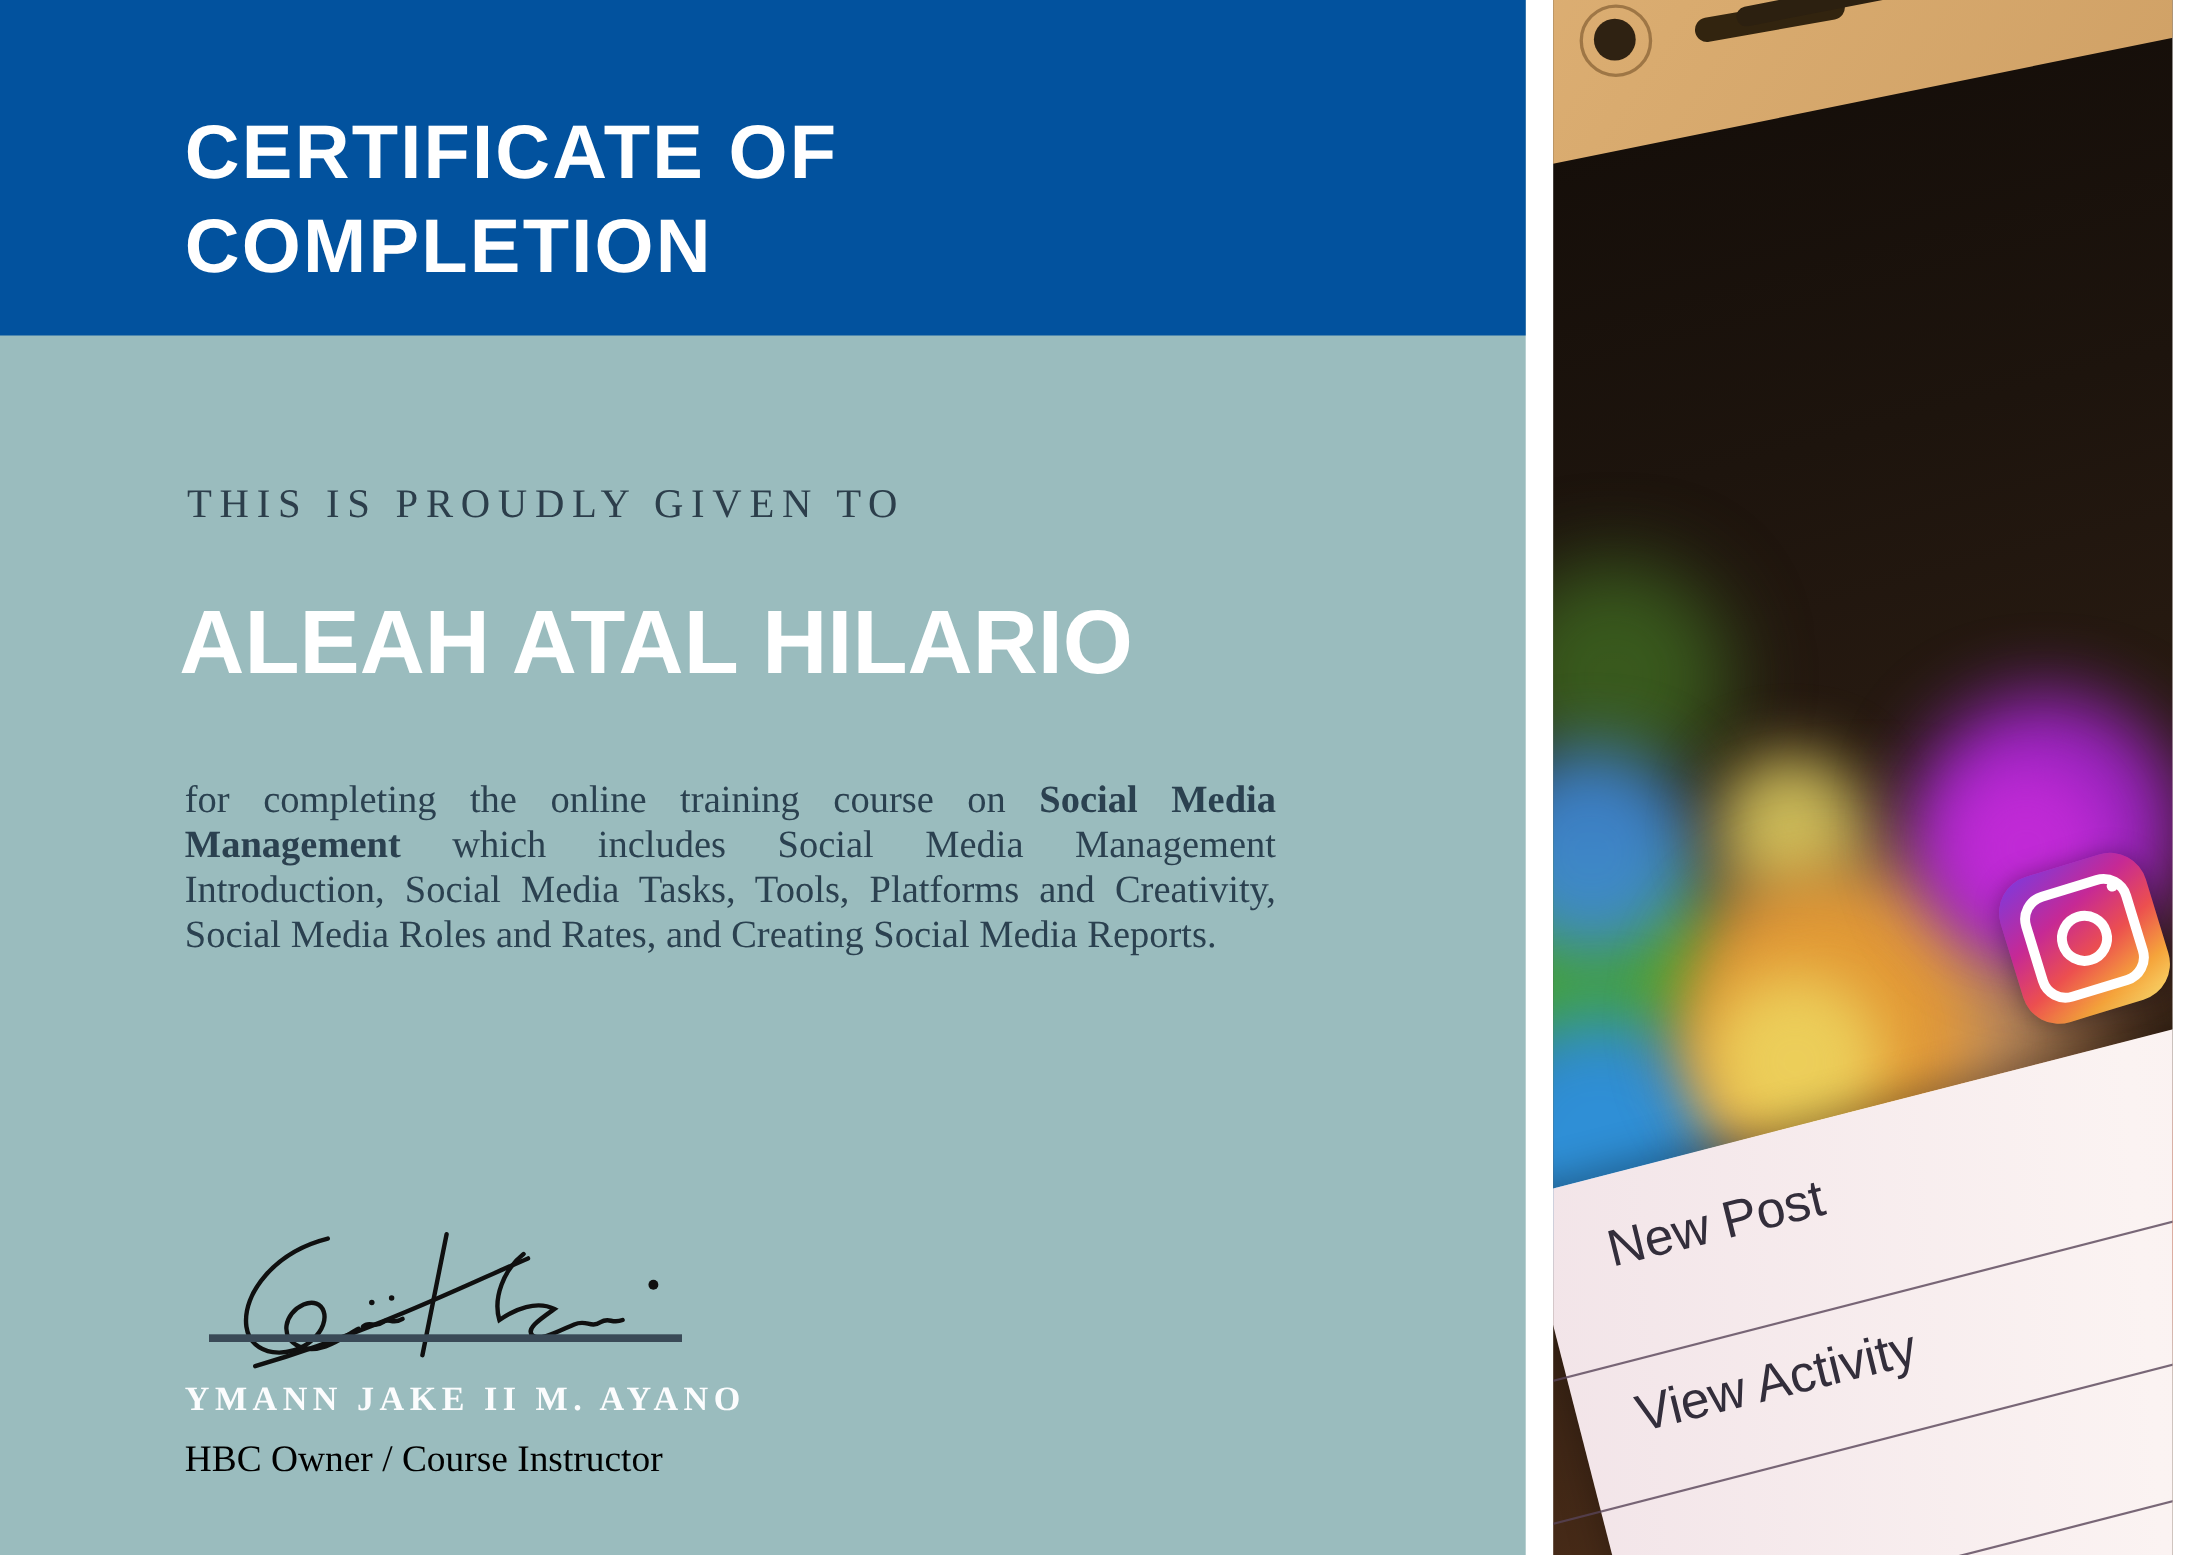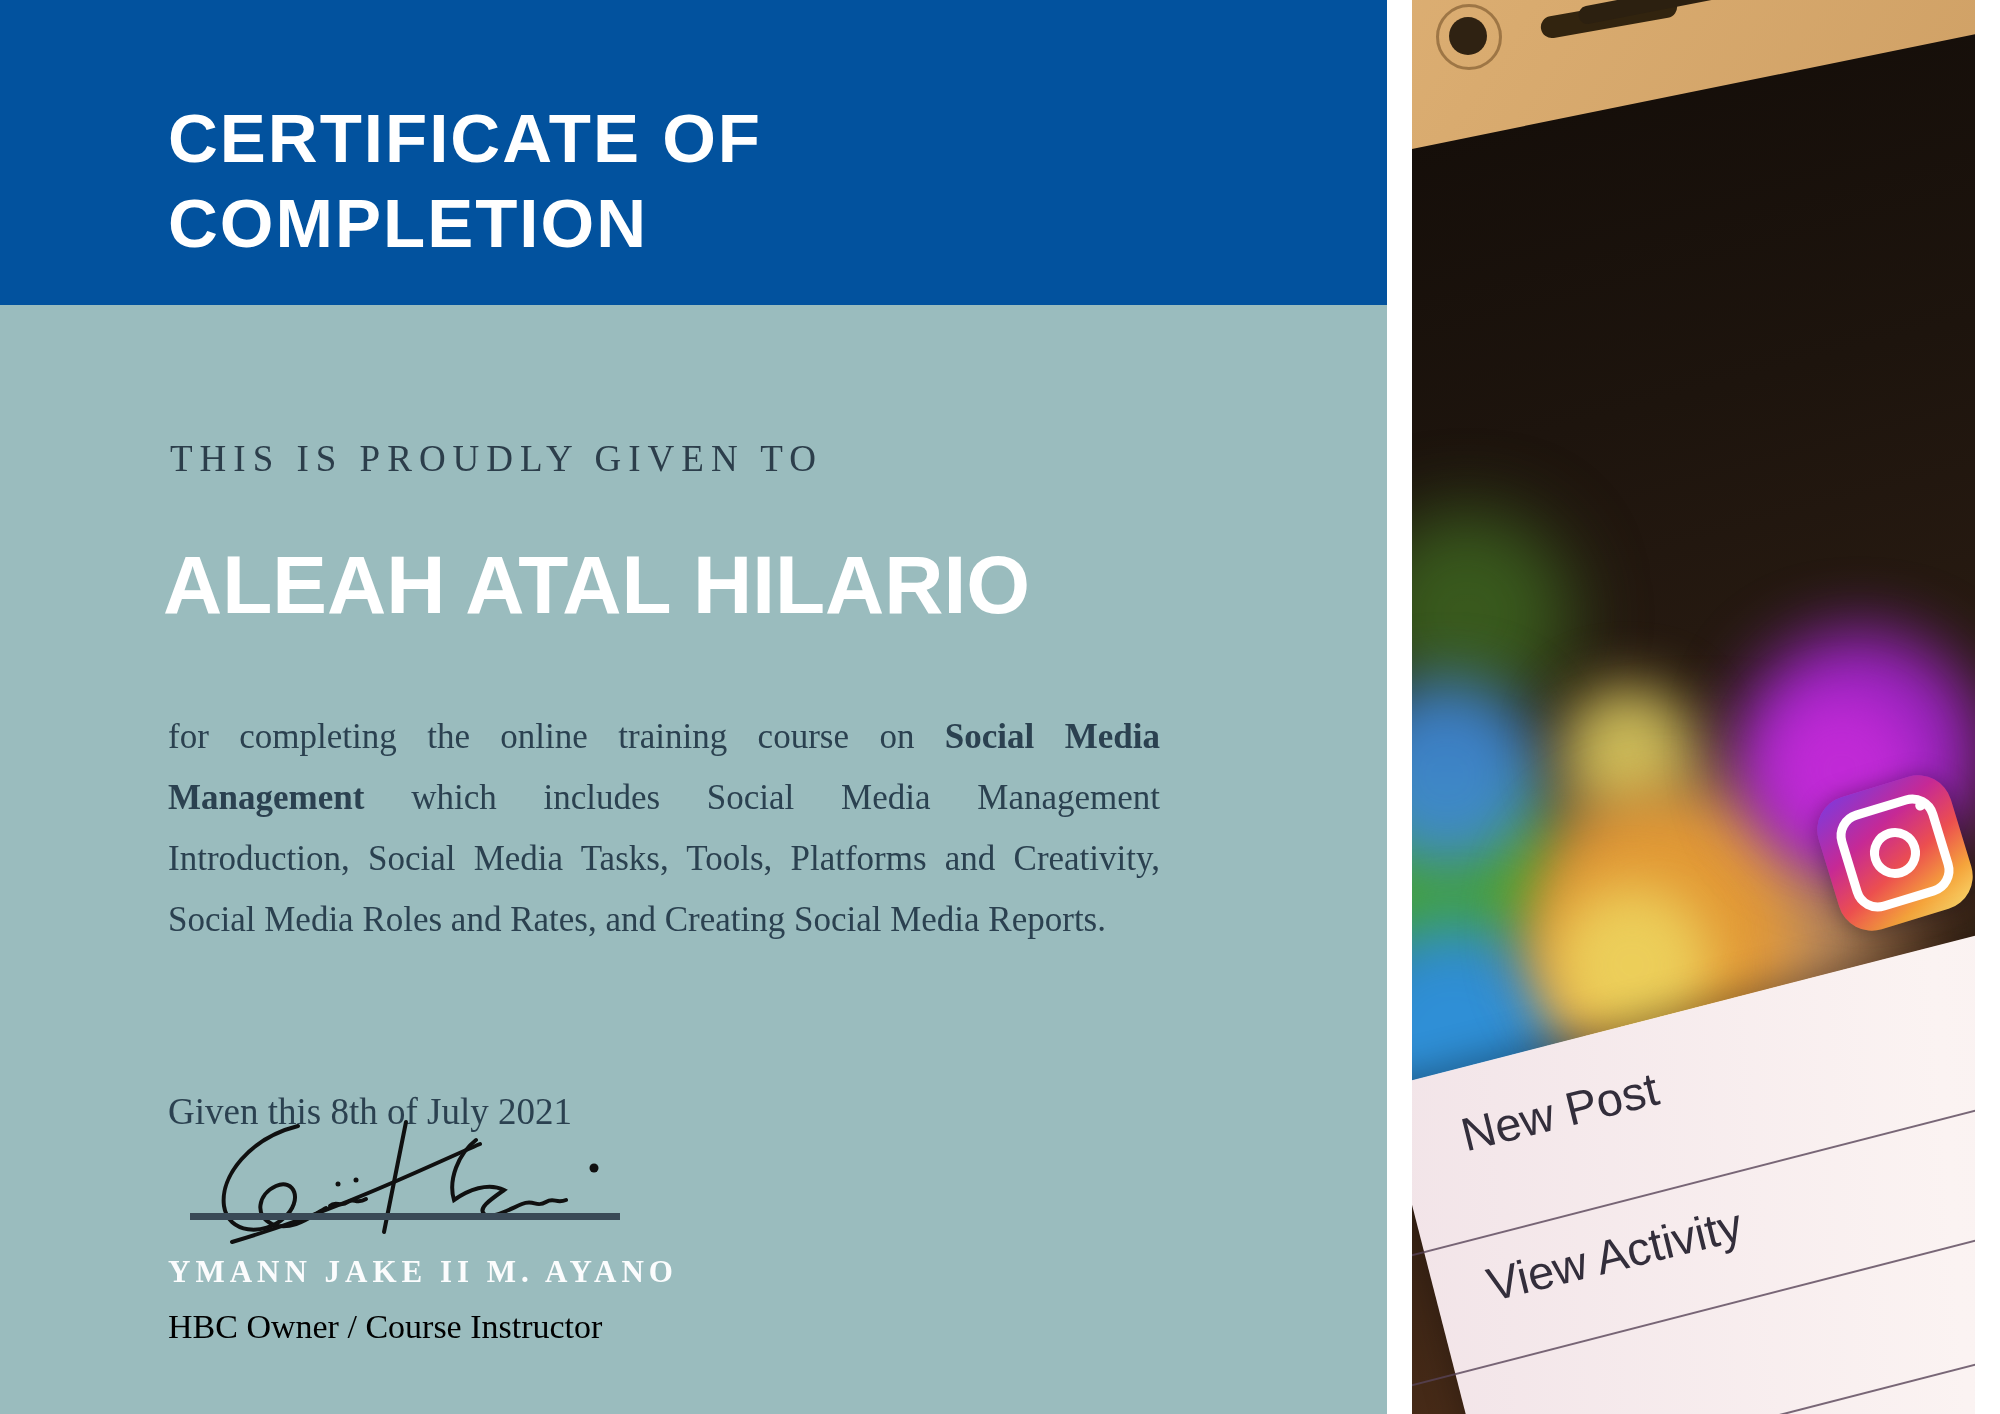--- a/index.html
+++ b/index.html
@@ -20,21 +20,21 @@
   .logo-sub { display:flex; align-items:center; justify-content:center; gap:10px; margin-top:4px; }
   .logo-sub .rule { display:inline-block; width:34px; height:2px; background:#e9edf2; }
   .logo-sub .word { color:#e4a43c; font-size:19px; font-weight:bold; letter-spacing:1px; }
 
   .given-to { position:absolute; left:170px; top:437px; font-family:"Liberation Serif", serif;
               font-size:37px; letter-spacing:7px; color:#2c3e4b; }
   .recipient { position:absolute; left:163px; top:538px; font-size:82px; font-weight:bold;
                color:#ffffff; letter-spacing:0px; white-space:nowrap; }
 
   .body-para { position:absolute; left:168px; top:706px; width:992px;
-               font-family:"Liberation Serif", serif; font-size:35px; line-height:61px;
+               font-family:"Liberation Serif", serif; font-size:35px; line-height:41px;
                color:#2b4150; text-align:justify; text-align-last:left; }
   .body-para b { font-weight:bold; }
 
   .date-line { position:absolute; left:168px; top:1090px; font-family:"Liberation Serif", serif;
                font-size:37px; color:#2b4150; }
 
   .sig-svg { position:absolute; left:180px; top:1116px; }
   .sig-line { position:absolute; left:190px; top:1213px; width:430px; height:7px; background:#3a4a57; }
 
   .signer-name { position:absolute; left:168px; top:1254px; font-family:"Liberation Serif", serif;
@@ -96,21 +96,20 @@
         <div>COMPLETION</div>
       </div>
 
     </div>
 
     <div class="given-to">THIS IS PROUDLY GIVEN TO</div>
     <div class="recipient">ALEAH ATAL HILARIO</div>
 
     <p class="body-para"><span>for completing the online training course on </span><b>Social Media Management</b><span> which includes Social Media Management Introduction, Social Media Tasks, Tools, Platforms and Creativity, Social Media Roles and Rates, and Creating Social Media Reports.</span></p>
 
-    <div class="date-line">Given this 8th of July 2021</div>
 
     <svg class="sig-svg" width="450" height="140" viewBox="0 0 450 140">
       <g fill="none" stroke="#101010" stroke-width="4" stroke-linecap="round">
         <path d="M 118 10 C 70 22 40 60 44 90 C 48 118 84 120 104 102 C 124 84 114 62 96 70 C 78 78 74 100 92 108 C 112 117 134 98 146 92"></path>
         <path d="M 150 90 C 156 84 160 92 168 86 C 174 81 176 89 186 83"></path>
         <path d="M 226 6 L 204 116"></path>
         <path d="M 300 28 C 244 52 160 94 52 126"></path>
         <path d="M 296 24 C 278 38 268 64 274 84 C 288 74 308 66 324 74 C 310 84 298 92 304 98 C 310 104 328 94 342 88 C 354 83 356 92 366 86 C 374 81 376 88 386 84"></path>
       </g>
       <circle cx="158" cy="68" r="2.5" fill="#101010"></circle>

